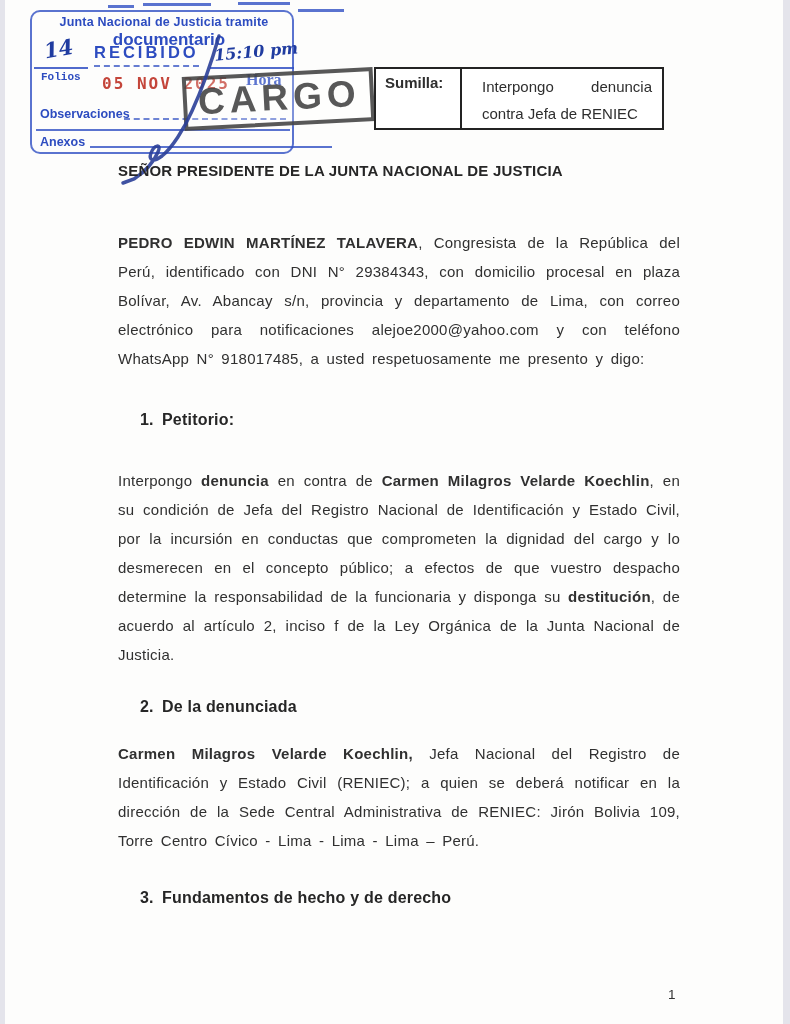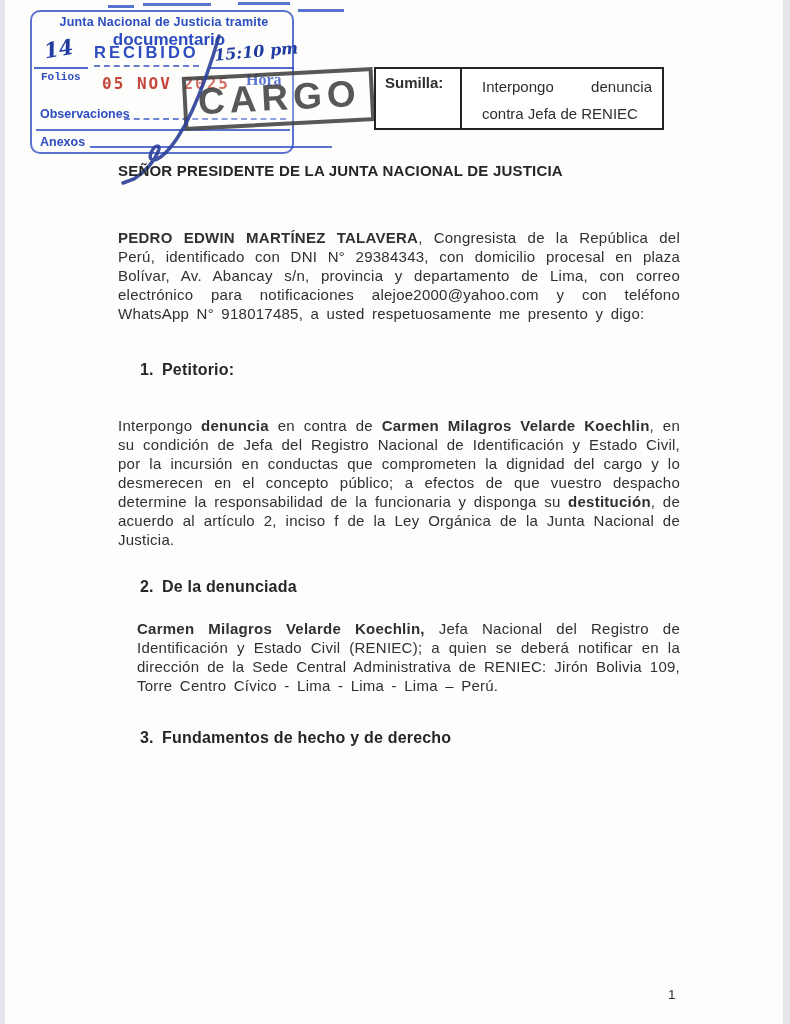--- a/index.html
+++ b/index.html
@@ -42,28 +42,28 @@
 
   
   .sumilla{position:absolute;left:374px;top:67px;width:290px;height:63px;border:2px solid #232323;display:flex;box-sizing:border-box;background:#fff;gap:8px;}
   .sum-label{width:86px;border-right:2px solid #232323;box-sizing:border-box;padding:5px 2px 0 9px;font-weight:bold;font-size:15px;}
   .sum-body{flex:1;padding:4px 10px 16px 12px;font-size:15px;line-height:27px;}
   .sum-l1{text-align:justify;text-align-last:justify;}
 
   
   .doc-title{position:absolute;left:118px;top:162px;width:562px;margin:0;font-size:15px;font-weight:bold;letter-spacing:.2px;color:#262626;}
   .content{position:absolute;left:118px;top:228px;width:562px;}
-  .para{margin:0;text-align:justify;text-align-last:left;font-size:15px;line-height:19px;letter-spacing:.25px;word-spacing:3px;color:#303030;}
+  .para{margin:0;text-align:justify;text-align-last:left;font-size:15px;line-height:29px;letter-spacing:.25px;word-spacing:3px;color:#303030;}
   .b{font-weight:bold;}
   .sec{margin:0;font-size:16px;font-weight:bold;color:#262626;padding-left:22px;letter-spacing:.2px;}
   .sec-num{display:inline-block;min-width:22px;}
   .mt-s1{margin-top:38px;}
   .mt-p2{margin-top:37px;}
   .mt-s2{margin-top:29px;}
-  .mt-p3{margin-top:23px;margin-left:19px;}
+  .mt-p3{margin-top:23px;}
   .mt-s3{margin-top:34px;}
   .mt-p4{margin-top:22px;}
   .pagenum{position:absolute;left:668px;top:987px;font-size:13.5px;color:#333;}
 </style>
 </head>
 <body>
 
 <div class="scan">
   <div class="edge left"></div>
   <div class="edge right"></div>

